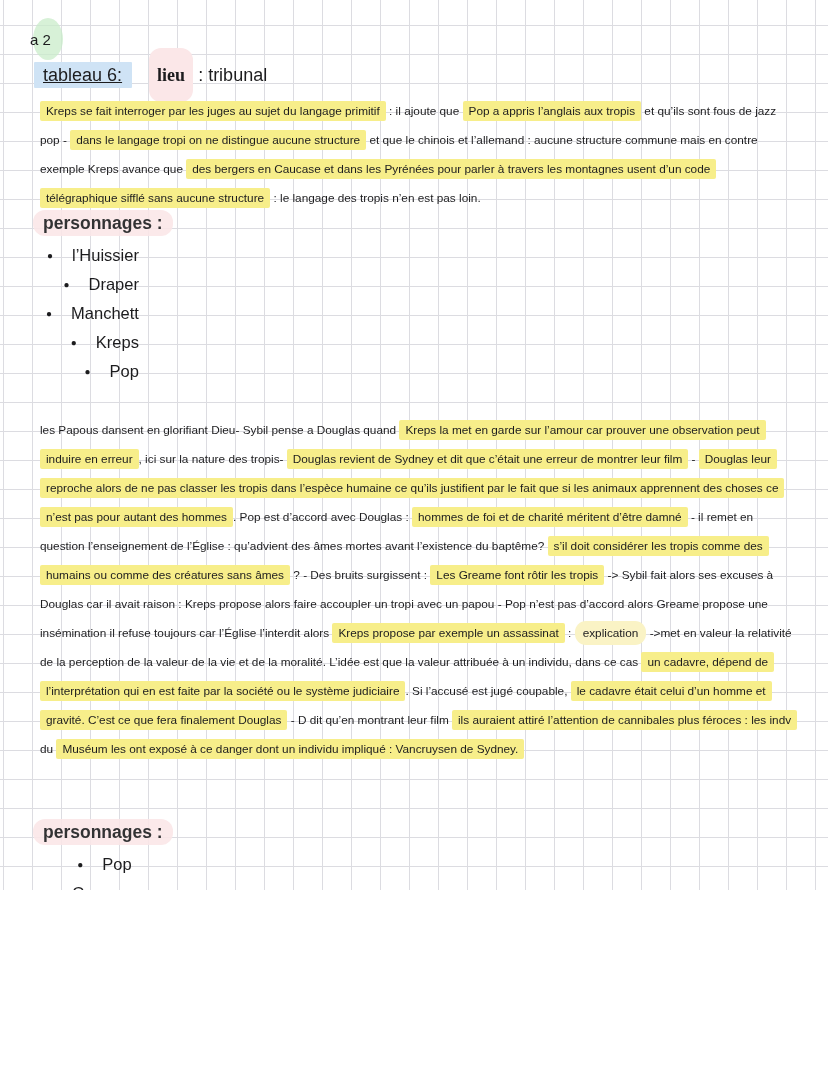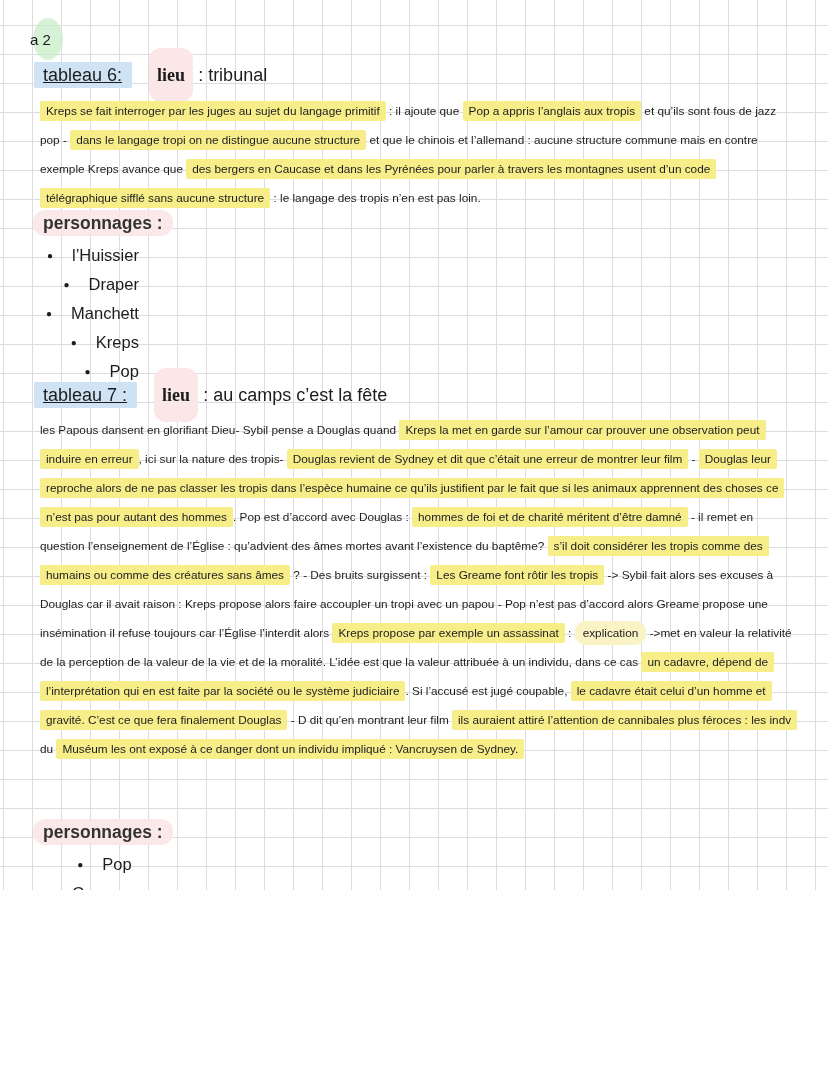--- a/index.html
+++ b/index.html
@@ -157,25 +157,20 @@
   </div>
 
   <div class="abs blist" style="top:241px">
       <div class="blist-item"><span class="bullet">●</span><span>l’Huissier</span></div>
       <div class="blist-item"><span class="bullet">●</span><span>Draper</span></div>
       <div class="blist-item"><span class="bullet">●</span><span>Manchett</span></div>
       <div class="blist-item"><span class="bullet">●</span><span>Kreps</span></div>
       <div class="blist-item"><span class="bullet">●</span><span>Pop</span></div>
     </div>
 
-  <div class="abs heading" style="top:385px">
-    <span class="tab-title">tableau 7 :</span>
-    <span class="lieu-label">lieu</span>
-    <span class="lieu-value"> : au camps c’est la fête</span>
-  </div>
 
   <div class="abs para" style="top:416px">
       <div class="pline"><span>les Papous dansent en glorifiant Dieu- Sybil pense a Douglas quand </span><span class="hl-y">Kreps la met en garde sur l’amour car prouver une observation peut</span></div>
       <div class="pline"><span class="hl-y">induire en erreur</span><span>, ici sur la nature des tropis- </span><span class="hl-y">Douglas revient de Sydney et dit que c’était une erreur de montrer leur film</span><span> - </span><span class="hl-y">Douglas leur</span></div>
       <div class="pline"><span class="hl-y">reproche alors de ne pas classer les tropis dans l’espèce humaine ce qu’ils justifient par le fait que si les animaux apprennent des choses ce</span></div>
       <div class="pline"><span class="hl-y">n’est pas pour autant des hommes</span><span>. Pop est d’accord avec Douglas : </span><span class="hl-y">hommes de foi et de charité méritent d’être damné</span><span> - il remet en</span></div>
       <div class="pline"><span>question l’enseignement de l’Église : qu’advient des âmes mortes avant l’existence du baptême? </span><span class="hl-y">s’il doit considérer les tropis comme des</span></div>
       <div class="pline"><span class="hl-y">humains ou comme des créatures sans âmes</span><span> ? - Des bruits surgissent : </span><span class="hl-y">Les Greame font rôtir les tropis</span><span> -&gt; Sybil fait alors ses excuses à</span></div>
       <div class="pline"><span>Douglas car il avait raison : Kreps propose alors faire accoupler un tropi avec un papou - Pop n’est pas d’accord alors Greame propose une</span></div>
       <div class="pline"><span>insémination il refuse toujours car l’Église l’interdit alors </span><span class="hl-y">Kreps propose par exemple un assassinat</span><span> : </span><span class="hl-soft">explication</span><span> -&gt;met en valeur la relativité</span></div>

